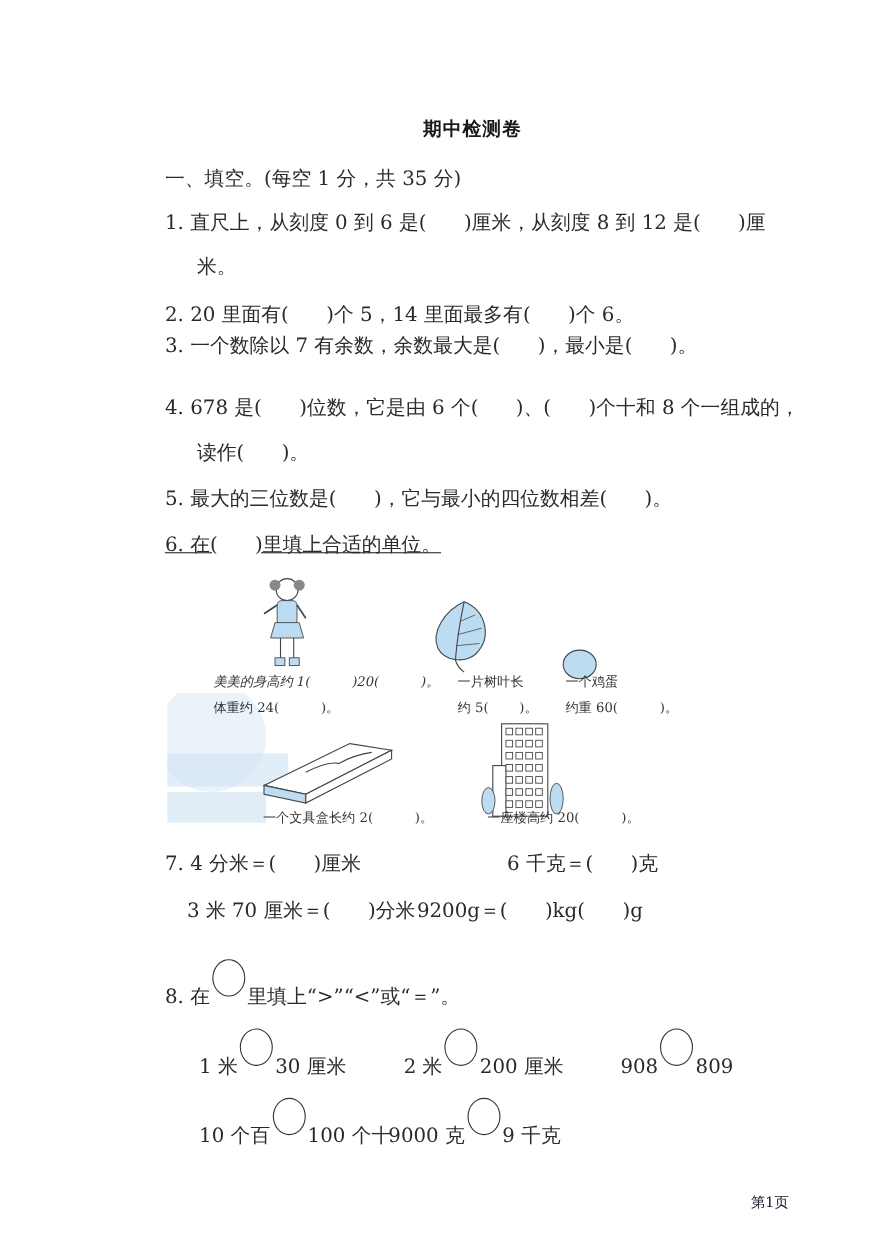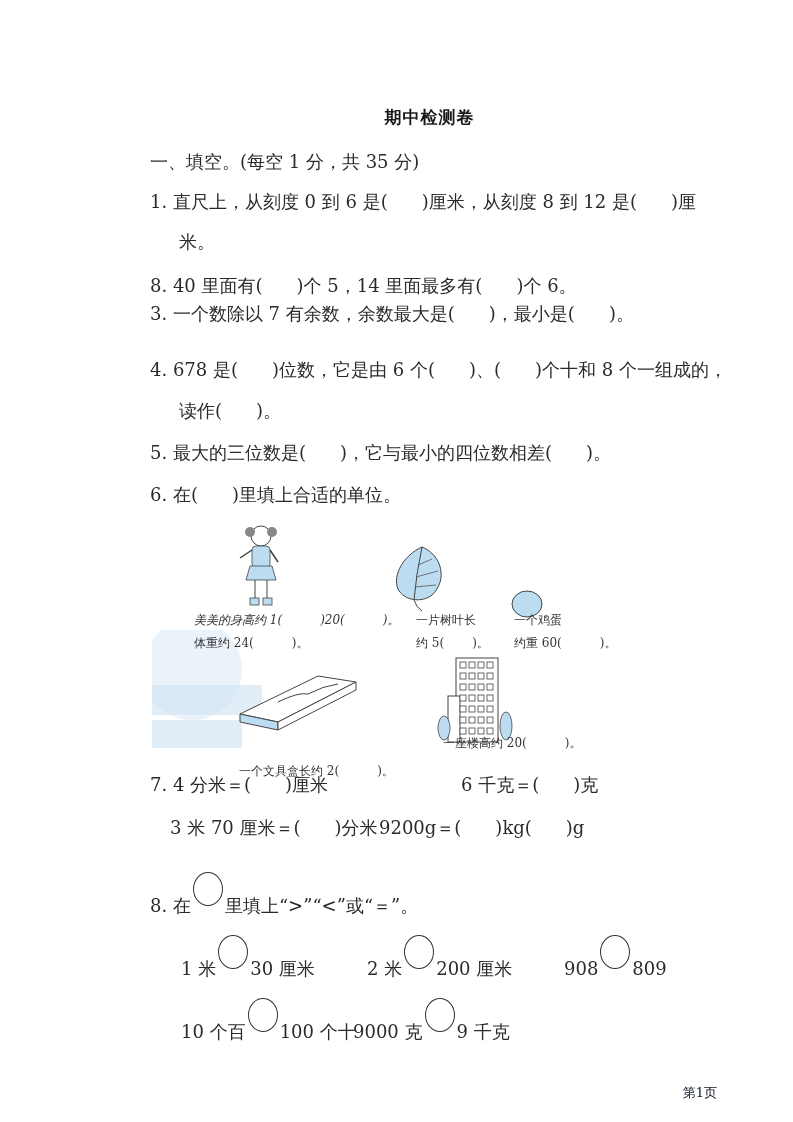--- a/index.html
+++ b/index.html
@@ -25,39 +25,39 @@
 <div class="abs title">期中检测卷</div>
 
 <div class="abs line" style="top:150px;">一、填空。(每空 1 分，共 35 分)</div>
 
 <div class="abs line" style="top:190px;">
   <span>1. 直尺上，从刻度 0 到 6 是(</span><span class="blank"></span><span>)厘米，从刻度 8 到 12  是(</span><span class="blank"></span><span>)厘</span>
 </div>
 <div class="abs line indent" style="top:230px;">米。</div>
 
 <div class="abs line" style="top:274px;">
-  <span>8. 40 里面有(</span><span class="blank"></span><span>)个 5，14 里面最多有(</span><span class="blank"></span><span>)个 6。</span>
+  <span>2. 20 里面有(</span><span class="blank"></span><span>)个 5，14 里面最多有(</span><span class="blank"></span><span>)个 6。</span>
 </div>
 
 <div class="abs line" style="top:302px;">
   <span>3.  一个数除以 7 有余数，余数最大是(</span><span class="blank"></span><span>)，最小是(</span><span class="blank"></span><span>)。</span>
 </div>
 
 <div class="abs line" style="top:358px;">
   <span>4. 678 是(</span><span class="blank"></span><span>)位数，它是由 6 个(</span><span class="blank"></span><span>)、(</span><span class="blank"></span><span>)个十和 8 个一组成的，</span>
 </div>
 <div class="abs line indent" style="top:399px;">
   <span>读作(</span><span class="blank"></span><span>)。</span>
 </div>
 
 <div class="abs line" style="top:441px;">
   <span>5.  最大的三位数是(</span><span class="blank"></span><span>)，它与最小的四位数相差(</span><span class="blank"></span><span>)。</span>
 </div>
 
-<div class="abs line" style="top:483px;">
+<div class="abs line" style="top:483px;text-decoration:underline;">
   <span>6.  在(</span><span class="blank"></span><span>)里填上合适的单位。</span>
 </div>
 
 <svg width="160" height="120" style="left:152px; top:630px;">
   <circle cx="40" cy="40" r="50" fill="#dcebf6" opacity="0.6"></circle>
   <rect x="0" y="55" width="110" height="30" fill="#cfe3f2" opacity="0.6"></rect>
   <rect x="0" y="90" width="90" height="28" fill="#cfe3f2" opacity="0.6"></rect>
 </svg>
 
 <svg width="50" height="90" style="left:236px; top:522px;">
@@ -138,21 +138,21 @@
       <rect x="51" y="61" width="6" height="6"></rect>
     <rect x="24" y="72" width="6" height="6"></rect>
       <rect x="33" y="72" width="6" height="6"></rect>
       <rect x="42" y="72" width="6" height="6"></rect>
       <rect x="51" y="72" width="6" height="6"></rect>
   </g>
   <ellipse cx="8" cy="72" rx="6" ry="12" fill="#bcdcf2" stroke="#444" stroke-width="0.8"></ellipse>
   <ellipse cx="70" cy="70" rx="6" ry="14" fill="#bcdcf2" stroke="#444" stroke-width="0.8"></ellipse>
 </svg>
 
-<div class="abs small" style="left:206px; top:735px;margin-top:28px;">
+<div class="abs small" style="left:206px; top:735px;">
   <span>一个文具盒长约 2(</span><span class="blank-lg"></span><span>)。</span>
 </div>
 <div class="abs small" style="left:410px; top:735px;">
   <span>一座楼高约 20(</span><span class="blank-lg"></span><span>)。</span>
 </div>
 
 <div class="abs line" style="top:773px;">
   <span>7. 4 分米＝(</span><span class="blank"></span><span>)厘米</span>
 </div>
 <div class="abs line" style="left:428px; top:773px;">

